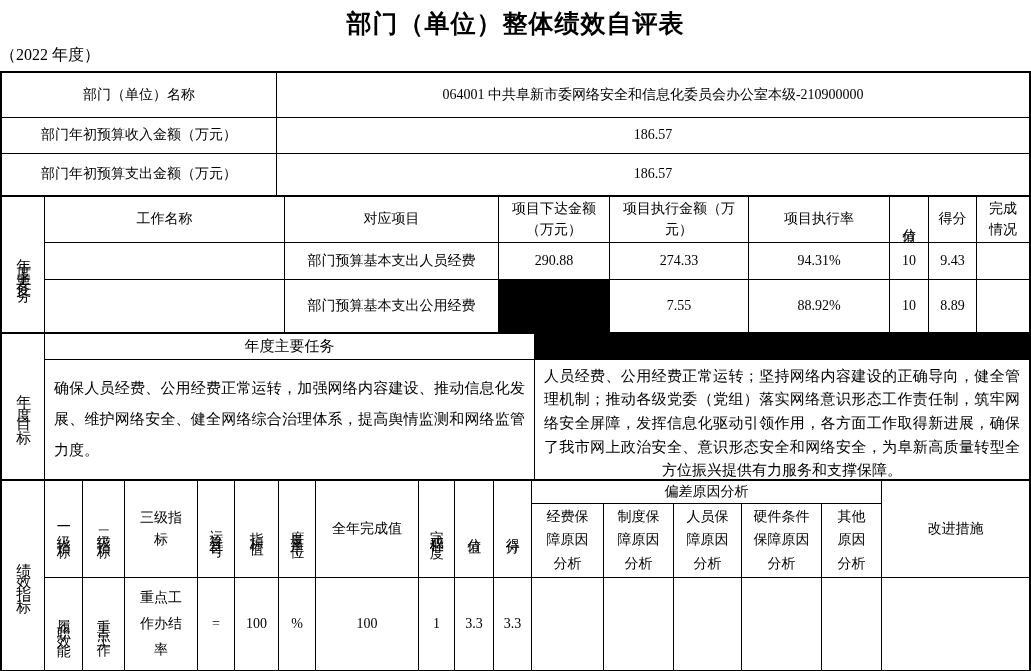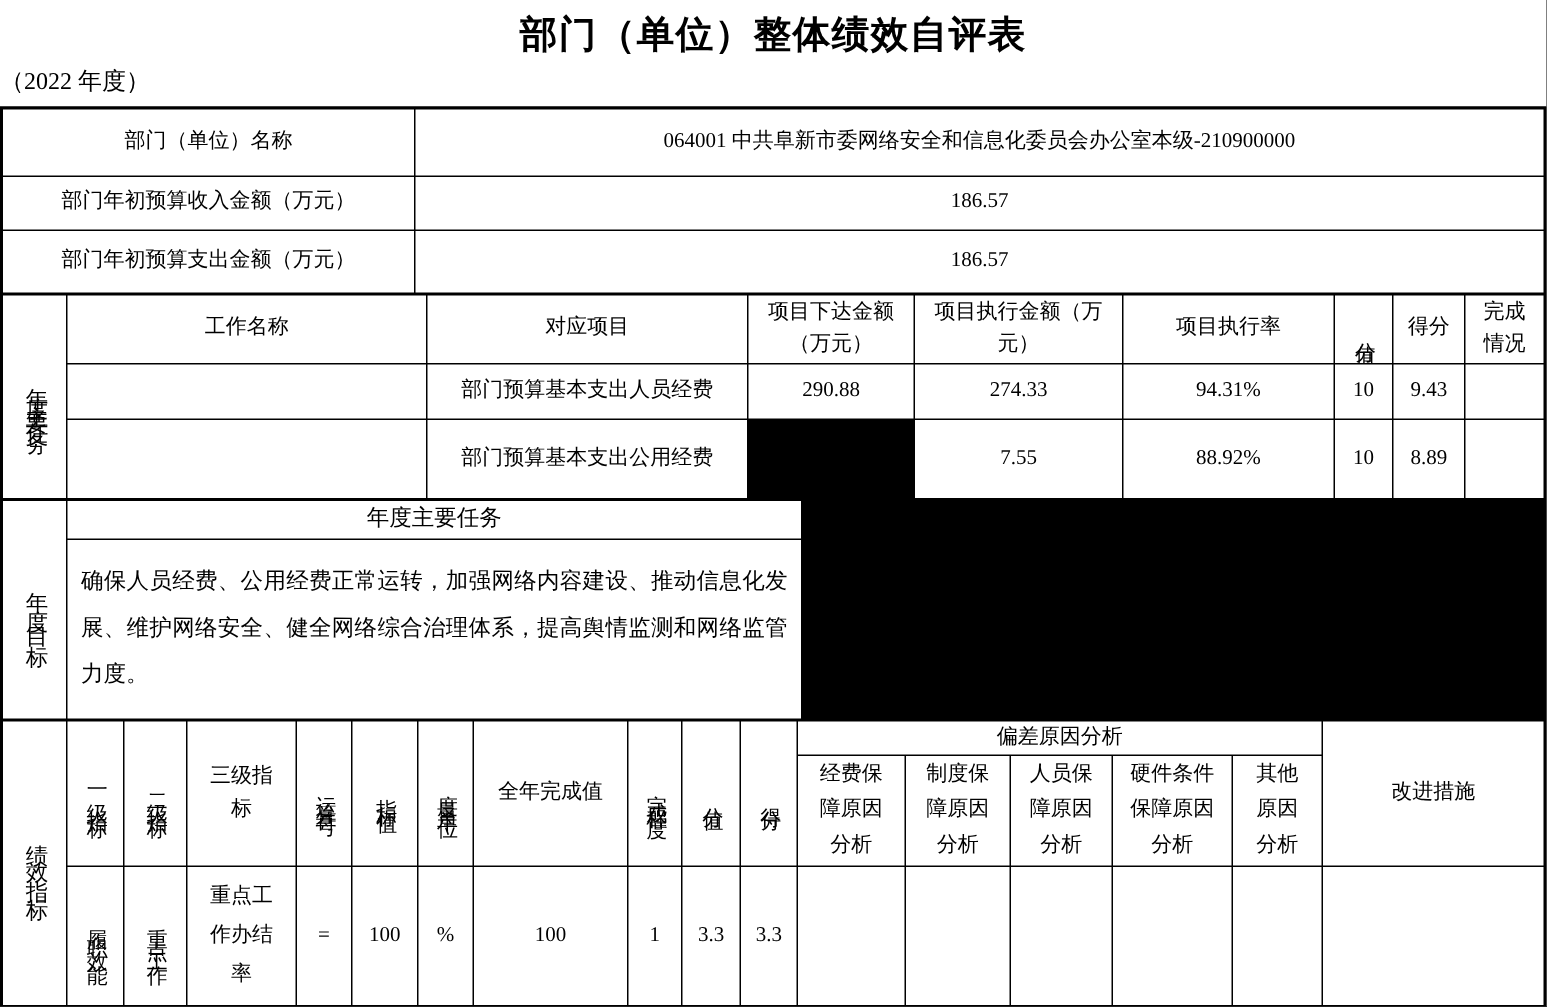--- a/index.html
+++ b/index.html
@@ -85,20 +85,21 @@
       <div class="cell" style="grid-area:3/6;text-align:right;">88.92%</div>
       <div class="cell" style="grid-area:3/7;">10</div>
       <div class="cell" style="grid-area:3/8;">8.89</div>
       <div class="cell" style="grid-area:3/9;"></div>
     </div>
 
     <div class="sec s3">
       <div class="cell b vert ls12 f15" style="grid-area:1/1/3/2;">年度目标</div>
       <div class="cell b f15" style="grid-area:1/2;">年度主要任务</div>
       <div class="cell para para-left" style="grid-area:2/2;">确保人员经费、公用经费正常运转，加强网络内容建设、推动信息化发展、维护网络安全、健全网络综合治理体系，提高舆情监测和网络监管力度。</div>
+      <div class="cell para para-right" style="grid-area:2/3;">人员经费、公用经费正常运转；坚持网络内容建设的正确导向，健全管理机制；推动各级党委（党组）落实网络意识形态工作责任制，筑牢网络安全屏障，发挥信息化驱动引领作用，各方面工作取得新进展，确保了我市网上政治安全、意识形态安全和网络安全，为阜新高质量转型全方位振兴提供有力服务和支撑保障。</div>
     </div>
 
     <div class="sec s4">
       <div class="cell b vert ls12 f15" style="grid-area:1/1/4/2;">绩效指标</div>
 
       <div class="cell b vert ls5" style="grid-area:1/2/3/3;">一级指标</div>
       <div class="cell b vert ls5" style="grid-area:1/3/3/4;">二级指标</div>
       <div class="cell b pad10" style="grid-area:1/4/3/5;">三级指标</div>
       <div class="cell b vert ls5" style="grid-area:1/5/3/6;">运算符号</div>
       <div class="cell b vert ls5" style="grid-area:1/6/3/7;">指标值</div>

